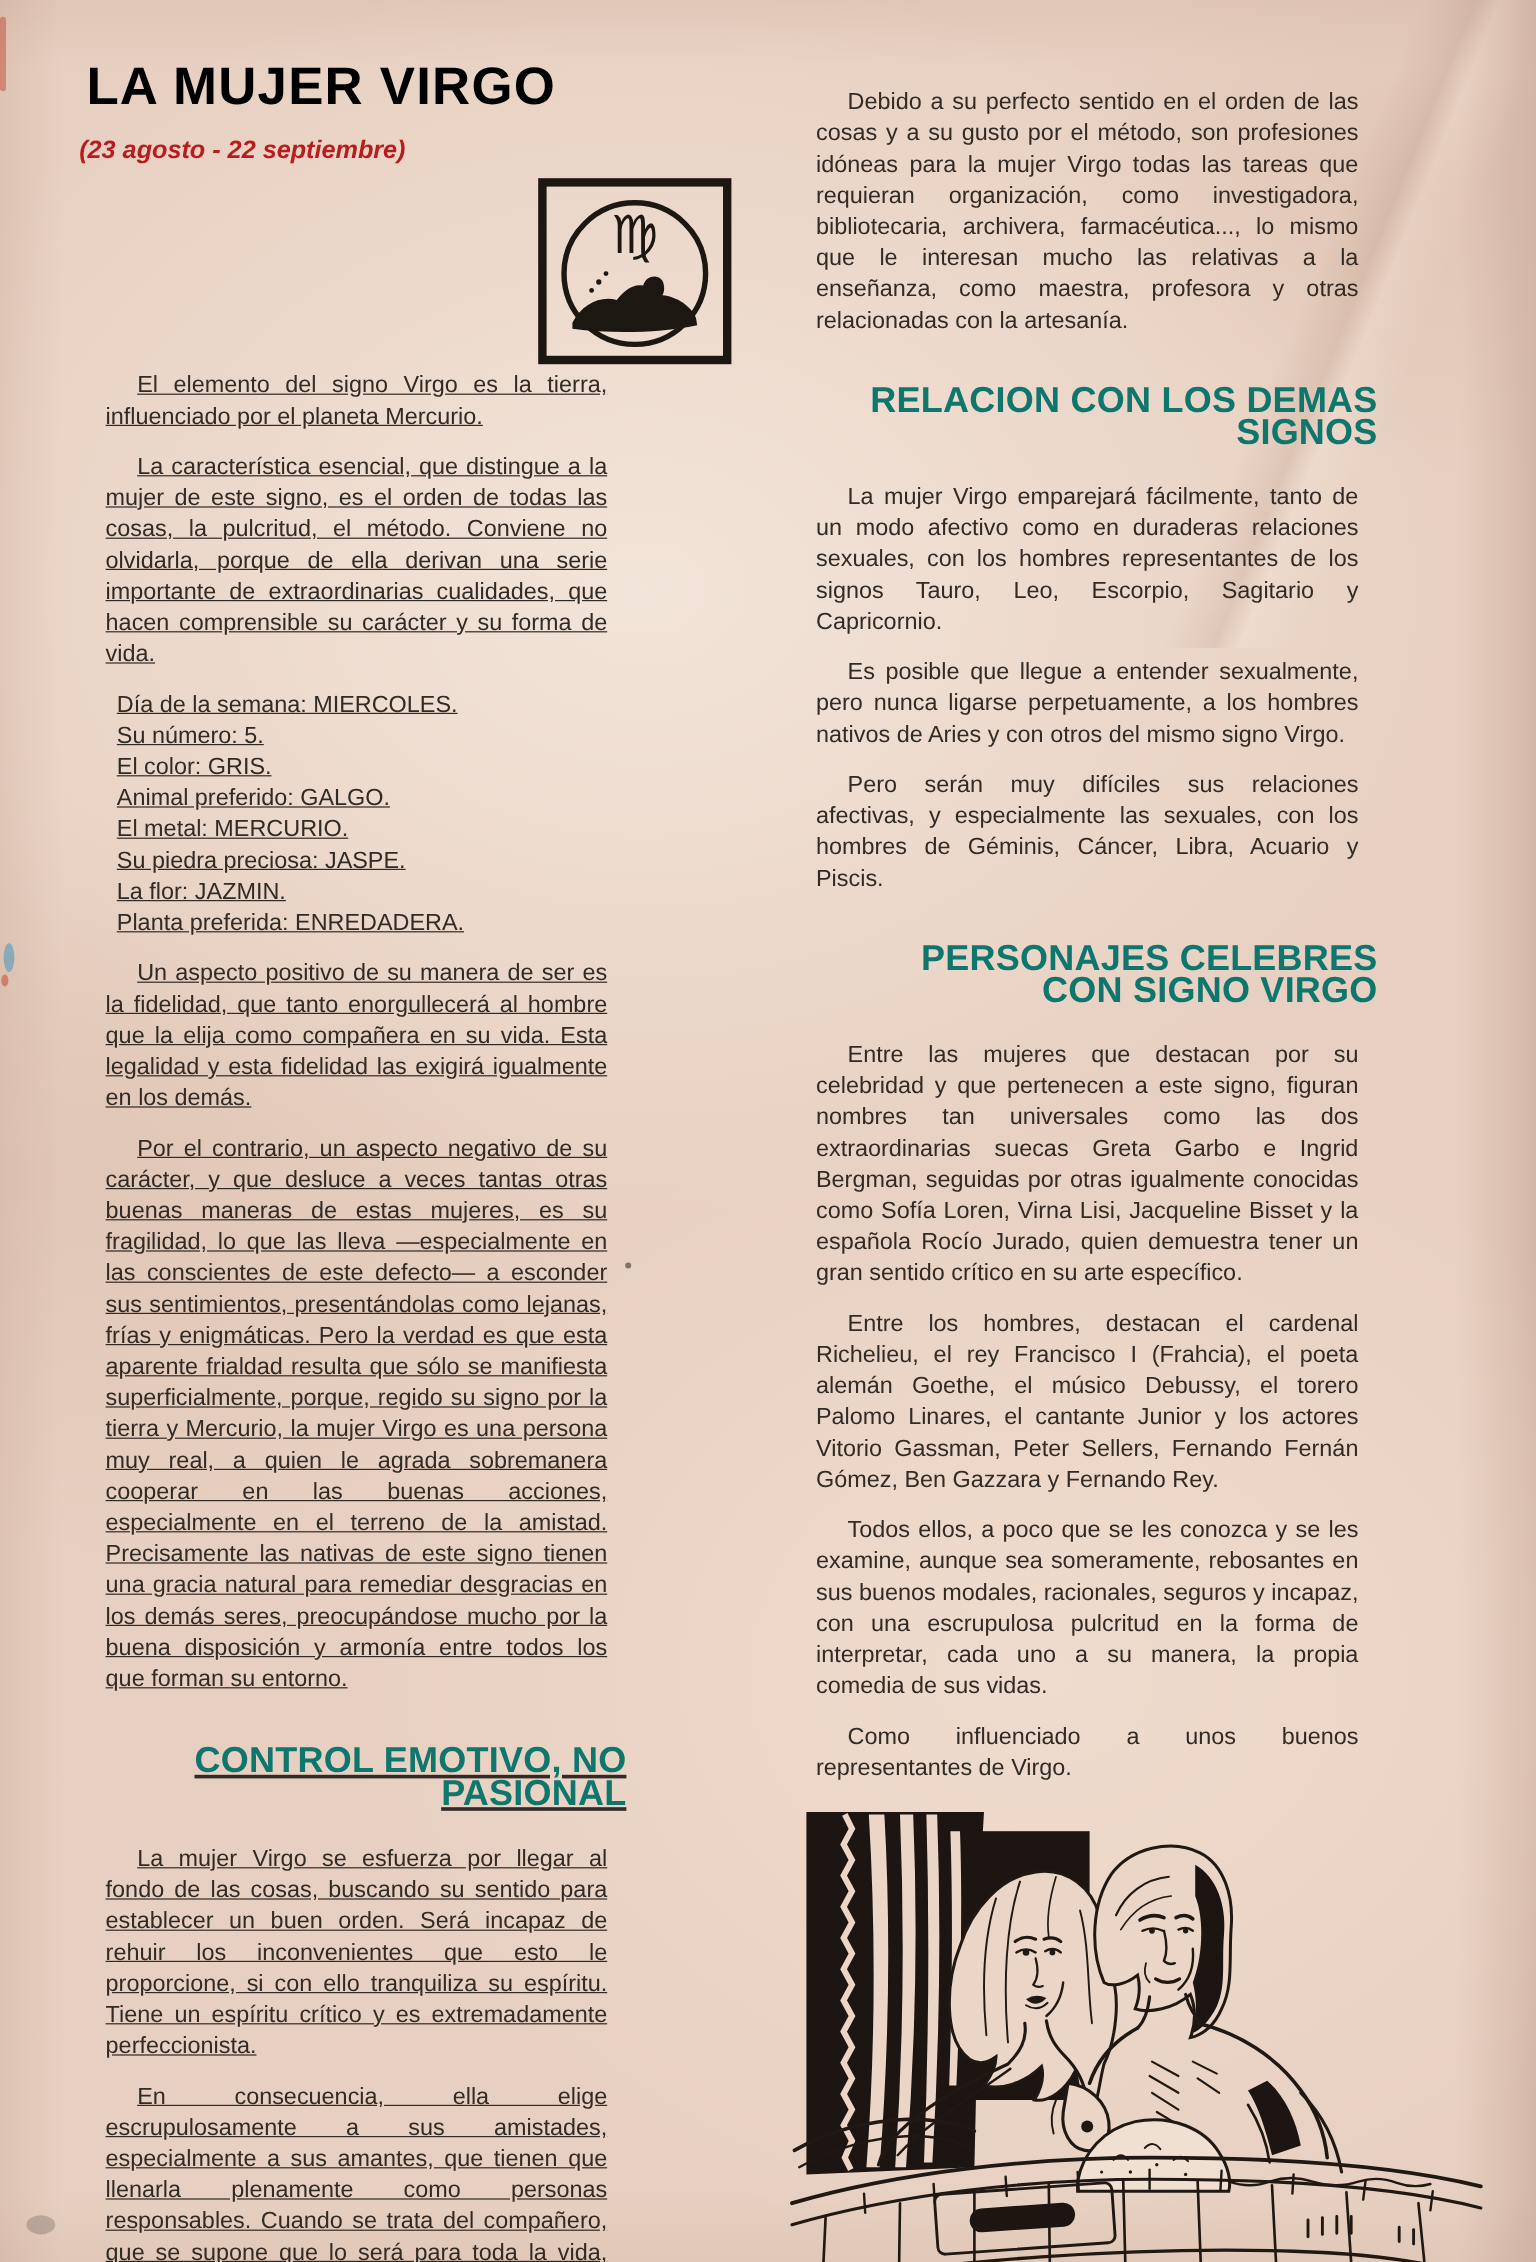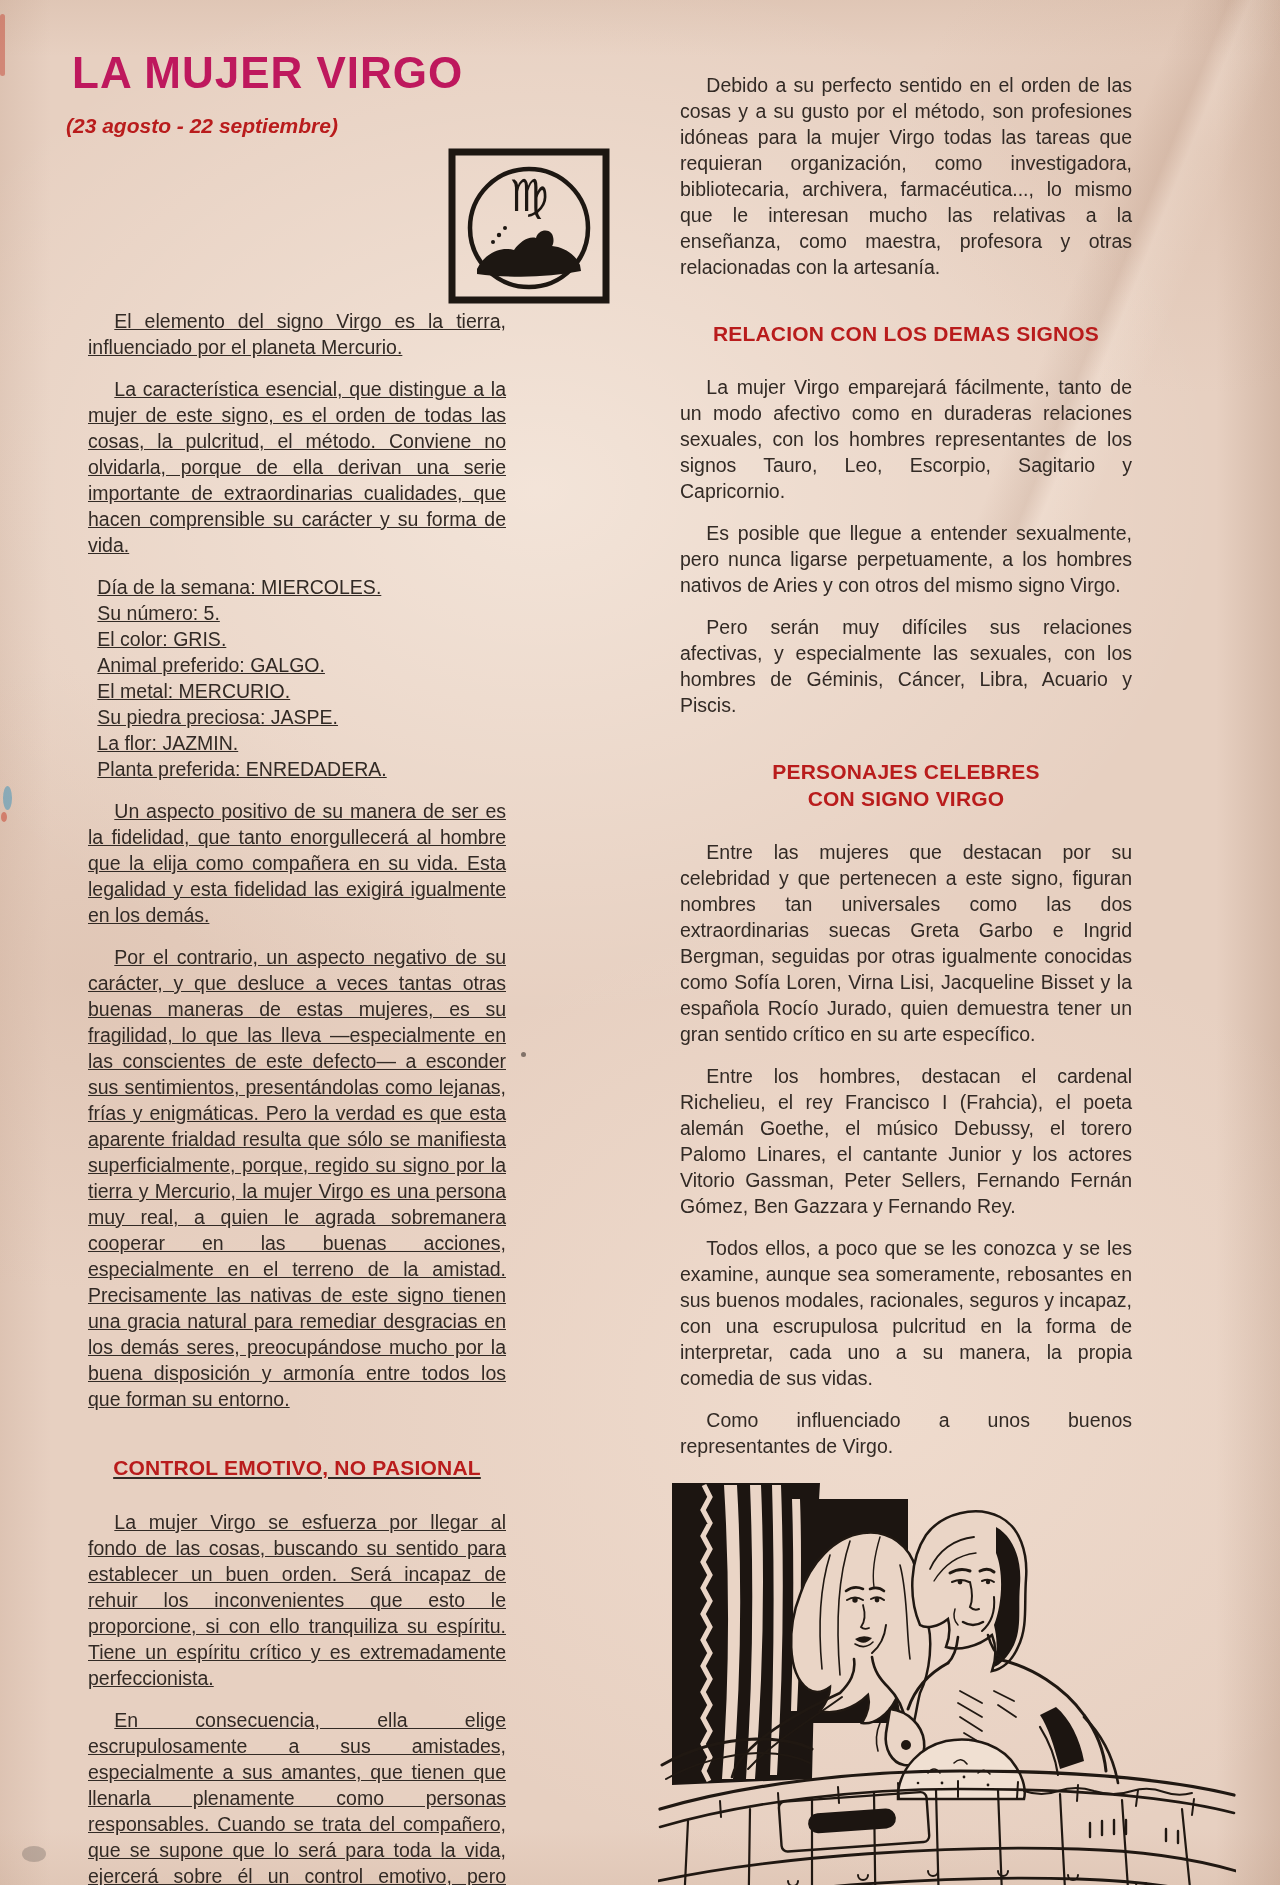--- a/index.html
+++ b/index.html
@@ -24,36 +24,36 @@
   }
   .speck{position:absolute;border-radius:50%;}
   .speck.cyan{left:3px;top:786px;width:9px;height:24px;background:rgba(70,150,185,0.55);}
   .speck.red-top{left:0;top:14px;width:5px;height:62px;border-radius:3px;background:rgba(196,62,44,0.45);}
   .speck.red-mid{left:1px;top:812px;width:6px;height:10px;background:rgba(200,60,40,0.5);}
   .speck.grey-bottom{left:22px;top:1846px;width:24px;height:16px;background:rgba(110,100,95,0.35);}
   .speck.dark-dot{left:521px;top:1052px;width:5px;height:5px;background:rgba(60,50,45,0.6);}
 
   .page-title{
     position:absolute;left:72px;top:48px;margin:0;
-    font-size:44px;font-weight:bold;letter-spacing:1px;color:#be185d;white-space:nowrap;
+    font-size:44px;font-weight:bold;letter-spacing:1px;color:#000000;white-space:nowrap;
   }
   .date-range{
     position:absolute;left:66px;top:114px;
     font-size:21px;font-style:italic;font-weight:bold;color:#b91c1c;
   }
   .symbol-box{position:absolute;left:447px;top:147px;width:164px;height:158px;}
 
   .col{position:absolute;font-size:19.5px;line-height:26px;text-align:justify;hyphens:auto;-webkit-hyphens:auto;}
   .col-left{left:72px;top:292px;width:450px;text-decoration:underline;}
   .col-right{left:664px;top:56px;width:484px;}
   .col p{margin:16px;text-indent:1.35em;}
   .attr-list div{padding-left:1.3em;text-align:left;}
   h2.sect{
-    font-size:21px;line-height:27px;font-weight:bold;color:#b91c1c;
-    margin:40px 0 27px 0;text-align:center;letter-spacing:0.2px;
+    font-size:30px;line-height:27px;font-weight:bold;color:#0f766e;
+    margin:40px 0 27px 0;text-align:right;letter-spacing:0.2px;
   }
   h2.sect span{display:block;}
   .col-left h2.sect{margin:42px 0 28px 0;}
   .illus{margin-top:18px;margin-left:-6px;display:block;}
   svg .ink{stroke:#201812;fill:none;stroke-linecap:round;}
 </style>
 </head>
 <body>
 
 <div class="crease"></div>

